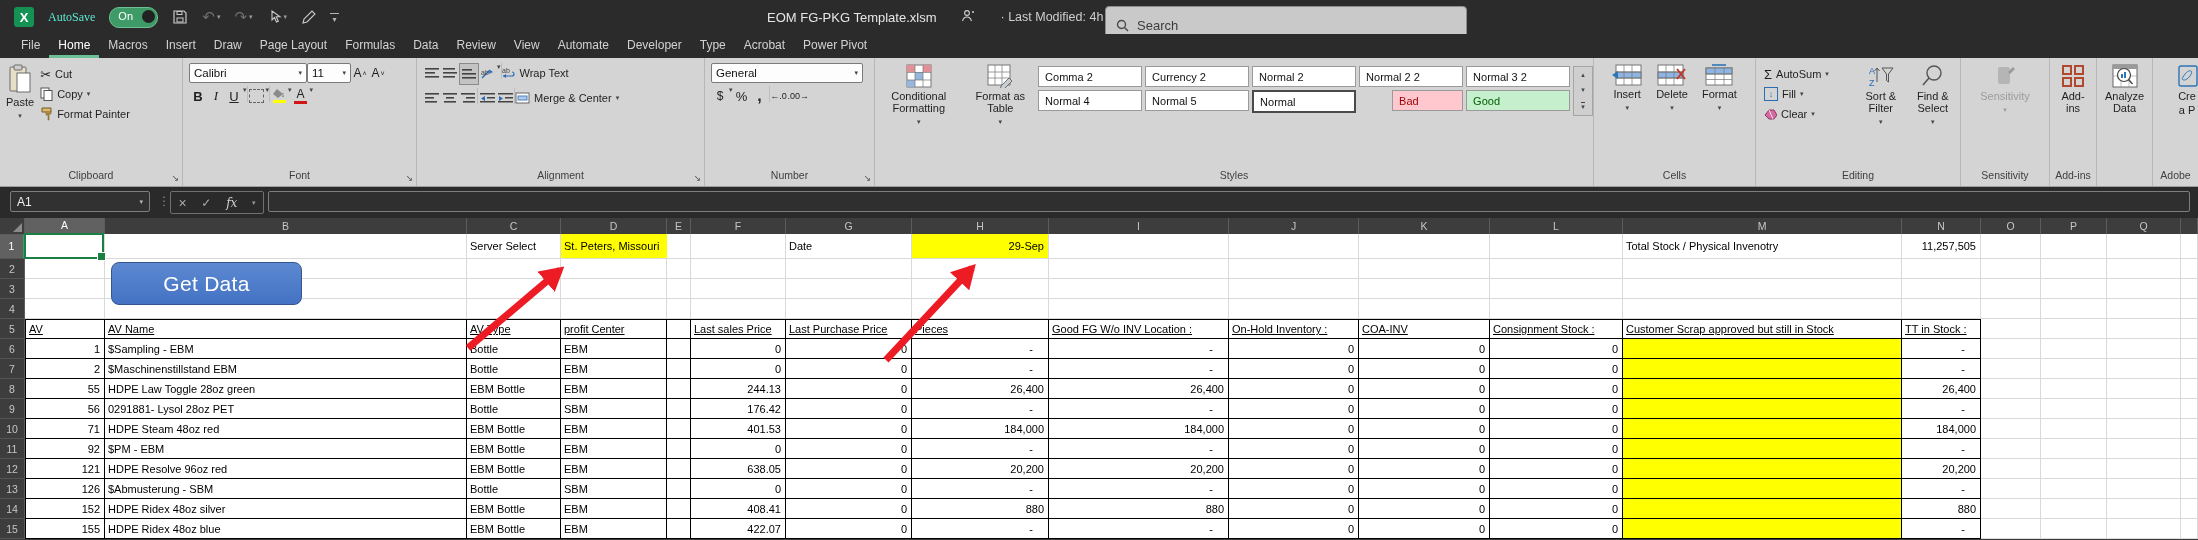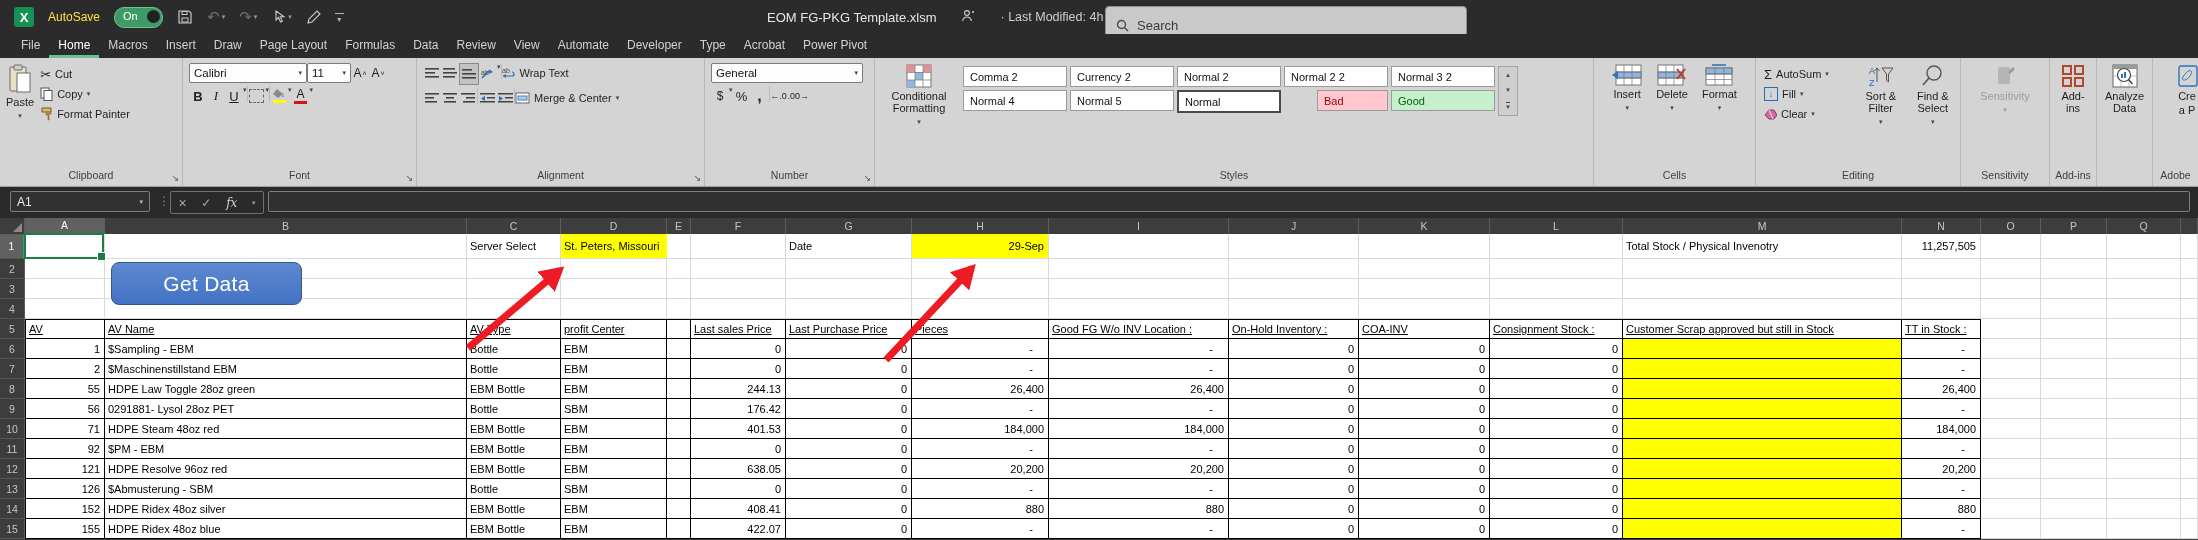--- a/index.html
+++ b/index.html
@@ -5,21 +5,21 @@
   html,body{margin:0;padding:0;background:#2a2a2a;}
   body{width:2198px;height:540px;overflow:hidden;position:relative;
        font-family:"Liberation Sans",sans-serif;-webkit-font-smoothing:antialiased;}
   .app{position:absolute;inset:0;}
 
   
   .titlebar{position:absolute;left:0;top:0;width:2198px;height:34px;background:#2b2b2b;}
   .qat{position:absolute;left:14px;top:0;height:34px;display:flex;align-items:center;gap:14px;color:#cfcfcf;}
   .xlogo{width:20px;height:20px;border-radius:3px;background:#169154;display:flex;align-items:center;justify-content:center;
          color:#fff;font-weight:700;font-size:13px;}
-  .aslabel{font-size:12px;color:#fde047;}
+  .aslabel{font-size:12px;color:#5eead4;font-family:Liberation Serif, serif;}
   .toggle{width:47px;height:19px;border-radius:10px;background:#3e9b67;border:1px solid #6fbf94;position:relative;display:inline-block;cursor:pointer;}
   .toggle .ontext{position:absolute;left:8px;top:2px;font-size:11px;color:#fff;}
   .toggle .knob{position:absolute;right:2px;top:2px;width:13px;height:13px;border-radius:50%;background:#222;}
   .ticon{display:inline-flex;align-items:center;gap:2px;font-size:15px;color:#c9c9c9;}
   .ticon.dis{color:#707070;}
   .minichv{font-size:7px;color:#9a9a9a;}
   .qatflow{display:inline-flex;flex-direction:column;align-items:center;line-height:5px;color:#b5b5b5;}
   .qatflow .bar{width:9px;height:1px;background:#b5b5b5;margin-bottom:3px;}
   .qatflow .v{font-size:8px;}
   .doctitle{position:absolute;left:767px;top:0;height:34px;display:flex;align-items:center;gap:24px;color:#e6e6e6;font-size:13px;}
@@ -390,20 +390,29 @@
               <rect x="1" y="1" width="24" height="22" fill="#fff" stroke="#777"></rect>
               <rect x="1" y="1" width="8" height="7" fill="#e38f96"></rect>
               <rect x="9" y="8" width="8" height="8" fill="#97b6dd"></rect>
               <rect x="17" y="1" width="8" height="7" fill="#e38f96"></rect>
               <rect x="1" y="16" width="8" height="7" fill="#97b6dd"></rect>
               <path d="M1 8.5h24M1 16h24M9 1v22M17 1v22" stroke="#777" stroke-width=".7"></path>
             </svg>
           <span>Conditional Formatting</span>
           <span class="chv">▾</span>
         </div>
+        <div class="bigbtn" style="width:64px">
+          <svg width="26" height="24" viewBox="0 0 26 24">
+              <rect x="1" y="1" width="22" height="20" fill="#fff" stroke="#777"></rect>
+              <path d="M1 8h22M1 14h22M8 1v20M15 1v20" stroke="#777" stroke-width=".7"></path>
+              <path d="M14 22l8-8 3 3-8 8-4 1z" fill="#c8cdd4" stroke="#555" stroke-width=".8"></path>
+            </svg>
+          <span>Format as Table</span>
+          <span class="chv">▾</span>
+        </div>
         <div class="gallery">
           <div class="stile">Comma 2</div>
           <div class="stile">Currency 2</div>
           <div class="stile">Normal 2</div>
           <div class="stile">Normal 2 2</div>
           <div class="stile">Normal 3 2</div>
           <div class="stile">Normal 4</div>
           <div class="stile">Normal 5</div>
           <div class="stile sel">Normal</div>
           <div class="stile bad">Bad</div>

